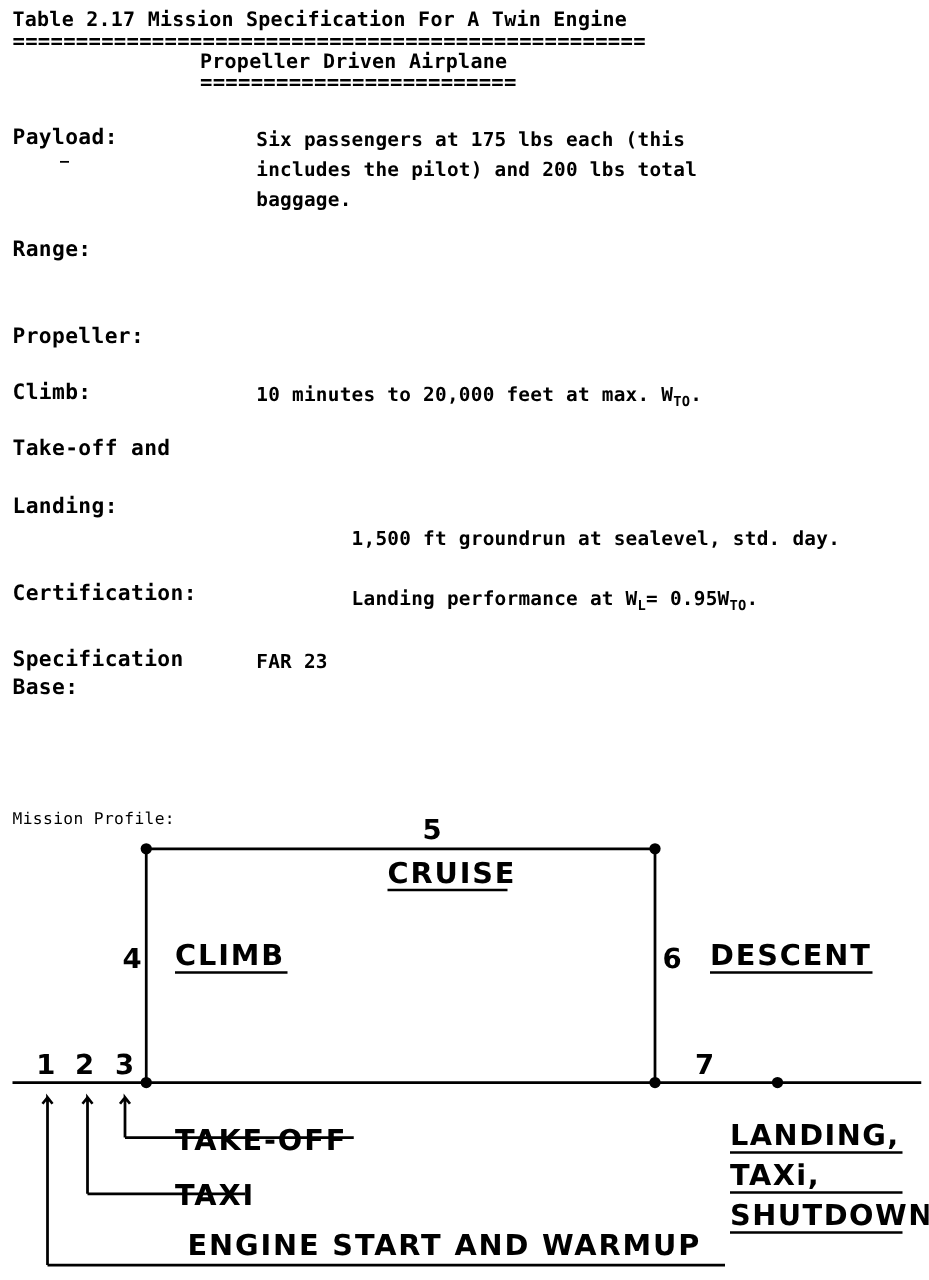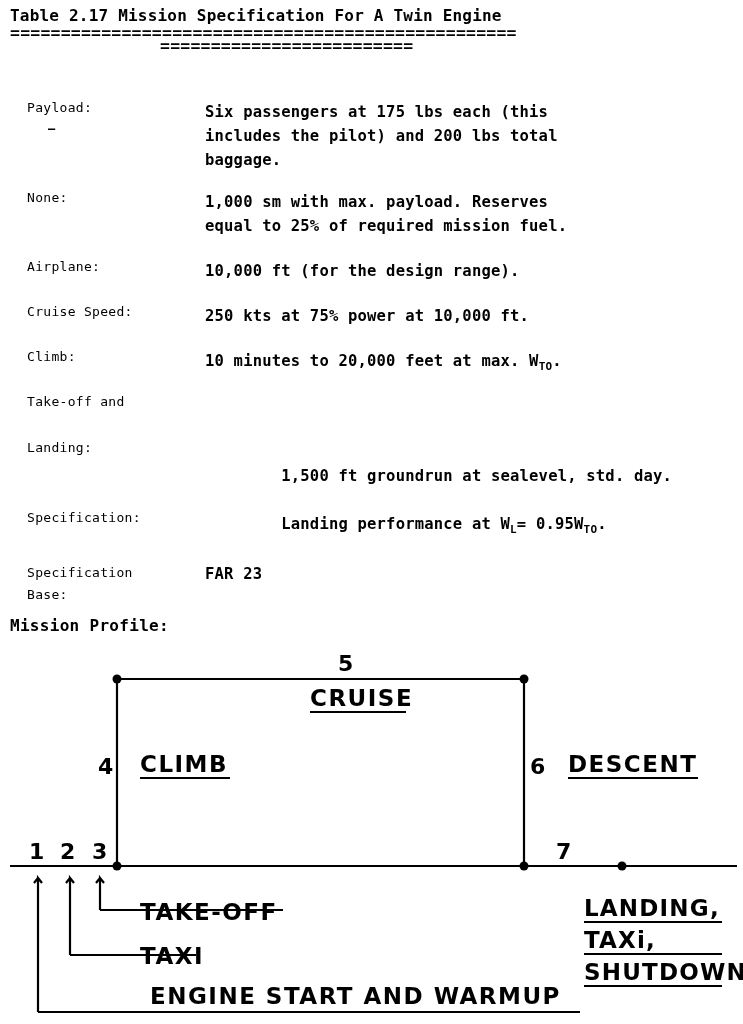--- a/index.html
+++ b/index.html
@@ -59,24 +59,24 @@
     top: 100px;
     width: 725px;
   }
   .spec-row {
     position: relative;
     display: block;
     margin-bottom: 14px;
   }
   .spec-label {
     position: absolute;
-    left: 17px;
+    left: 0;
     top: 0;
-    font-size: 13px;
-    font-weight: normal;
+    font-size: 17px;
+    font-weight: bold;
     letter-spacing: 0.3px;
     white-space: pre;
   }
   .spec-value {
     margin-left: 195px;
     font-size: 15.5px;
     font-weight: bold;
     letter-spacing: 0.2px;
     line-height: 24px;
     white-space: pre-wrap;
@@ -91,23 +91,23 @@
     left: 38px;
     top: 22px;
     font-size: 12px;
     font-weight: bold;
   }
 
   
   .profile-heading {
     position: absolute;
     left: 10px;
-    top: 616px;
-    font-size: 16px;
-    font-weight: bold;
+    top: 648px;
+    font-size: 13px;
+    font-weight: normal;
     letter-spacing: 0.3px;
   }
 
   
   .diagram {
     position: absolute;
     left: 0px;
     top: 650px;
     width: 743px;
     height: 374px;
@@ -119,69 +119,63 @@
   }
 </style>
 </head>
 <body>
 
 <div class="page">
 
   <div class="title-block">
     <div class="title-line">Table 2.17 Mission Specification For A Twin Engine</div>
     <div class="rule-line">==================================================</div>
+    <div class="title-line title-line2">Propeller Driven Airplane</div>
     <div class="rule-line rule-line2">=========================</div>
   </div>
 
   <div class="spec-list">
 
     <div class="spec-row" style="height:76px;">
       <div class="spec-label">Payload:</div>
       <div class="tiny-mark">–</div>
       <div class="spec-value">Six passengers at 175 lbs each (this
 includes the pilot) and 200 lbs total
 baggage.</div>
     </div>
 
     <div class="spec-row" style="height:55px;">
-      <div class="spec-label">None:</div>
-      <div class="spec-value">1,000 sm with max. payload. Reserves
-equal to 25% of required mission fuel.</div>
+      <div class="spec-label">Range:</div>
     </div>
 
     <div class="spec-row" style="height:31px;">
-      <div class="spec-label">Airplane:</div>
-      <div class="spec-value">10,000 ft (for the design range).</div>
-    </div>
-
-    <div class="spec-row" style="height:31px;">
-      <div class="spec-label">Cruise Speed:</div>
-      <div class="spec-value">250 kts at 75% power at 10,000 ft.</div>
-    </div>
+      <div class="spec-label">Propeller:</div>
+    </div>
+
 
     <div class="spec-row" style="height:31px;">
       <div class="spec-label">Climb:</div>
       <div class="spec-value"><span>10 minutes to 20,000 feet at max. W</span><span class="sub">TO</span><span>.</span></div>
     </div>
 
     <div class="spec-row" style="height:32px;">
       <div class="spec-label">Take-off and</div>
     </div>
 
     <div class="spec-row" style="height:56px;">
       <div class="spec-label">Landing:</div>
       <div class="spec-value">
         <span>1,500 ft groundrun at sealevel, std. day.</span><br>
         <span>Landing performance at W</span><span class="sub">L</span><span>= 0.95W</span><span class="sub">TO</span><span>.</span>
       </div>
     </div>
 
 
     <div class="spec-row" style="height:38px;">
-      <div class="spec-label">Specification:</div>
+      <div class="spec-label">Certification:</div>
     </div>
 
     <div class="spec-row" style="height:50px;">
       <div class="spec-label" style="white-space:pre-line; line-height:22px;">Specification
 Base:</div>
       <div class="spec-value" style="margin-top:8px;">FAR 23</div>
     </div>
 
   </div>
 

